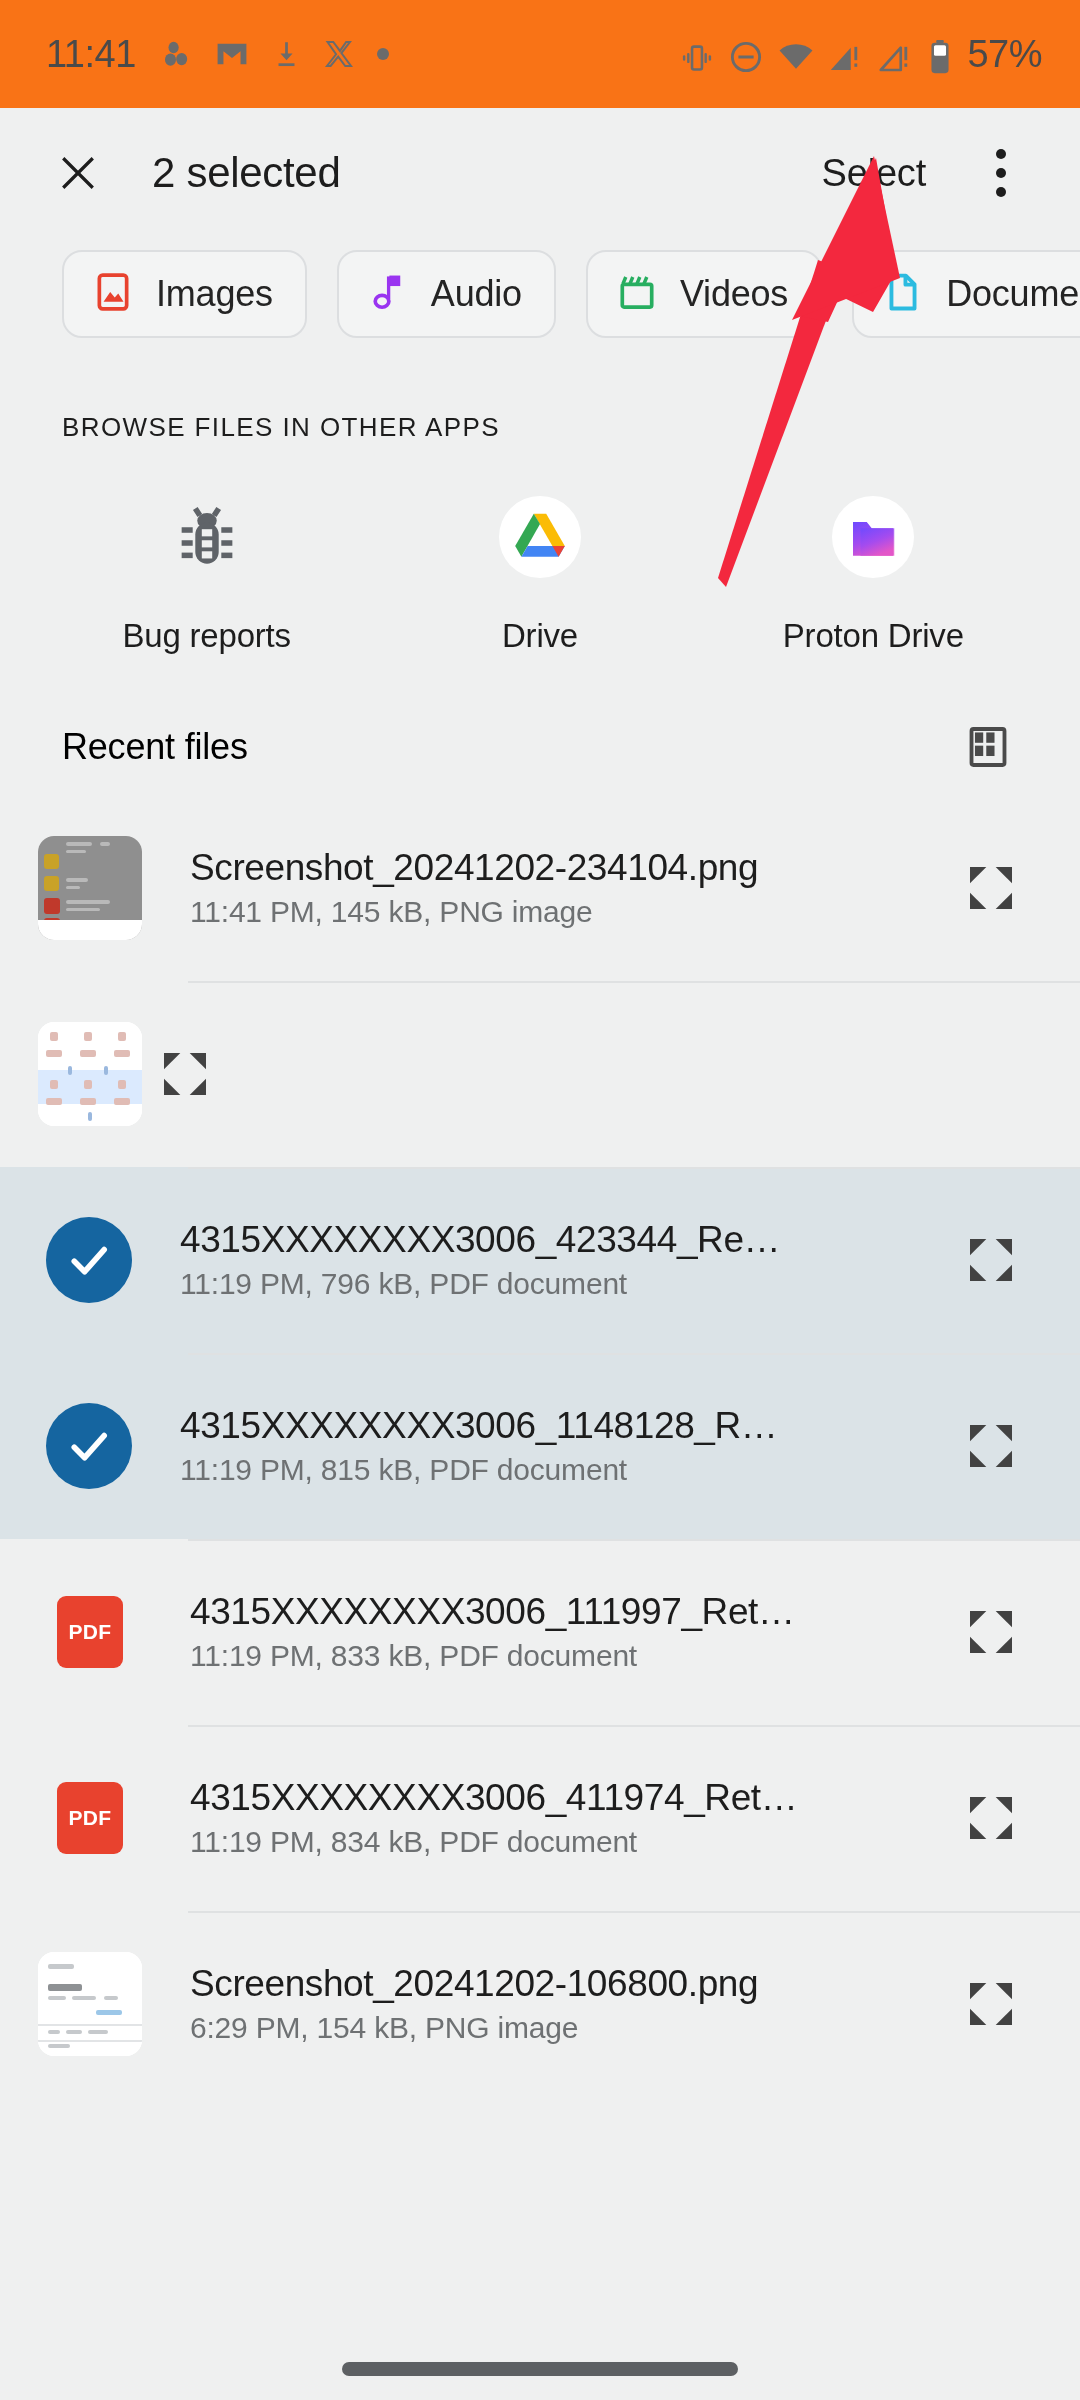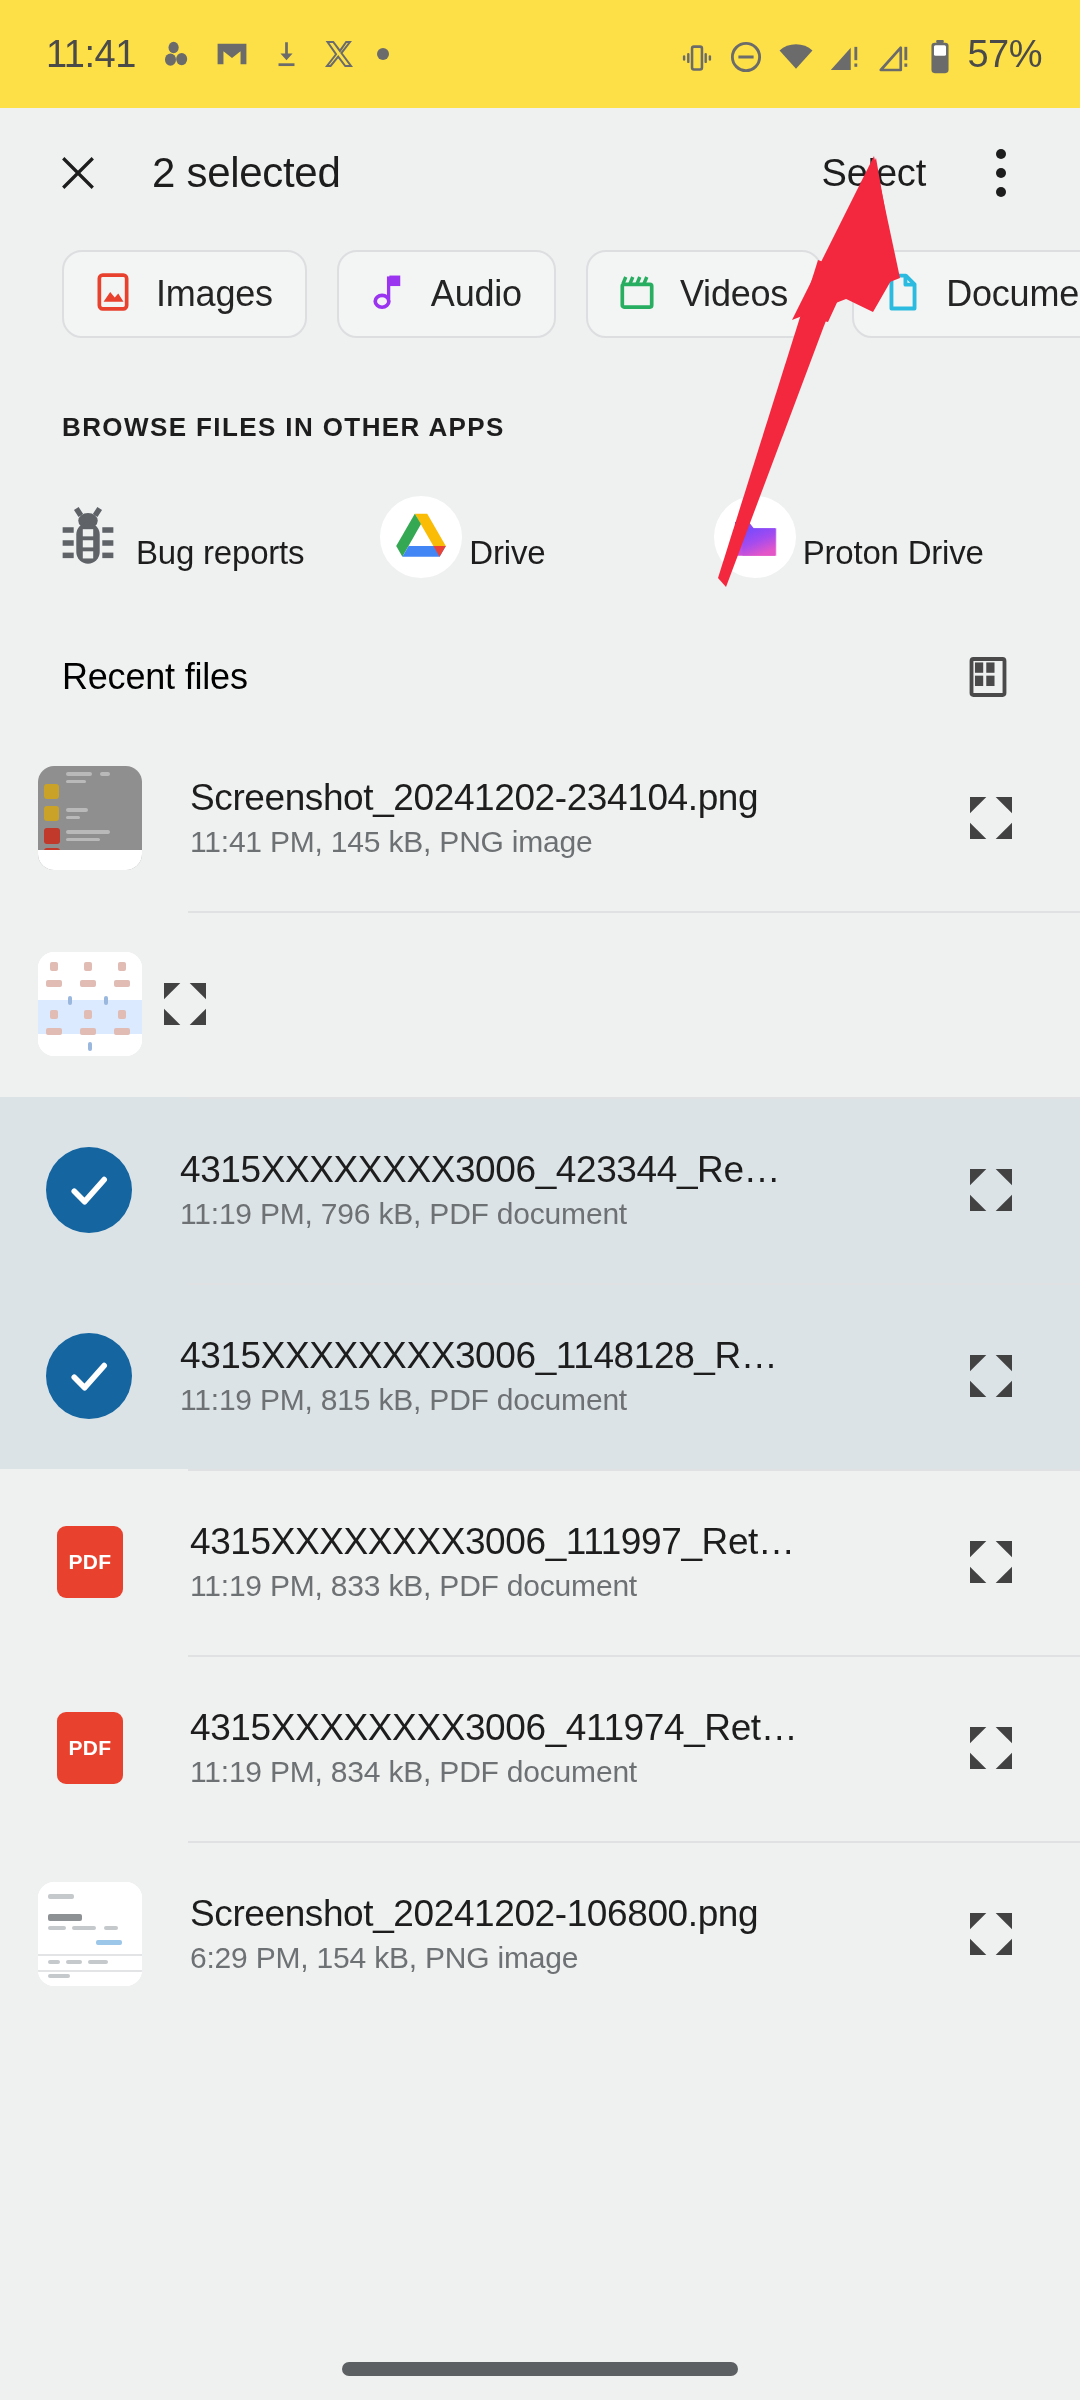--- a/index.html
+++ b/index.html
@@ -7,21 +7,21 @@
   body{
     font-family:"Liberation Sans", sans-serif;
     background:#eff0f0;
     overflow:hidden;
     position:relative;
   }
 
   
   .statusbar{
     height:108px;
-    background:#fde047;
+    background:#f97316;
     display:flex;
     align-items:center;
     padding:0 38px 0 46px;
     position:relative;
   }
   .sb-left{ display:flex; align-items:center; gap:20px; }
   .sb-time{
     font-size:38px;
     color:#4a4a4a;
     font-weight:400;
@@ -104,32 +104,33 @@
     font-size:36px;
     color:#242424;
     letter-spacing:-0.2px;
   }
 
   
   .section-caps{
     font-size:26px;
     letter-spacing:1.4px;
     color:#1d1d1d;
-    font-weight:700;
+    font-weight:400;
     padding:62px 0 0 62px;
   }
   .apps-row{
     display:flex;
     padding:46px 40px 0 40px;
   }
   .app-cell{
     flex:1 1 0;
     display:flex;
-    flex-direction:row;
-    align-items:center;
+    flex-direction:column;
+    align-items:center;
+    justify-content:space-between;
   }
   .app-ico-wrap{
     width:96px;height:96px;
     display:flex;align-items:center;justify-content:center;
   }
   .app-label{
     margin-top:32px;
     font-size:33px;
     color:#1d1d1d;
     letter-spacing:-0.2px;

